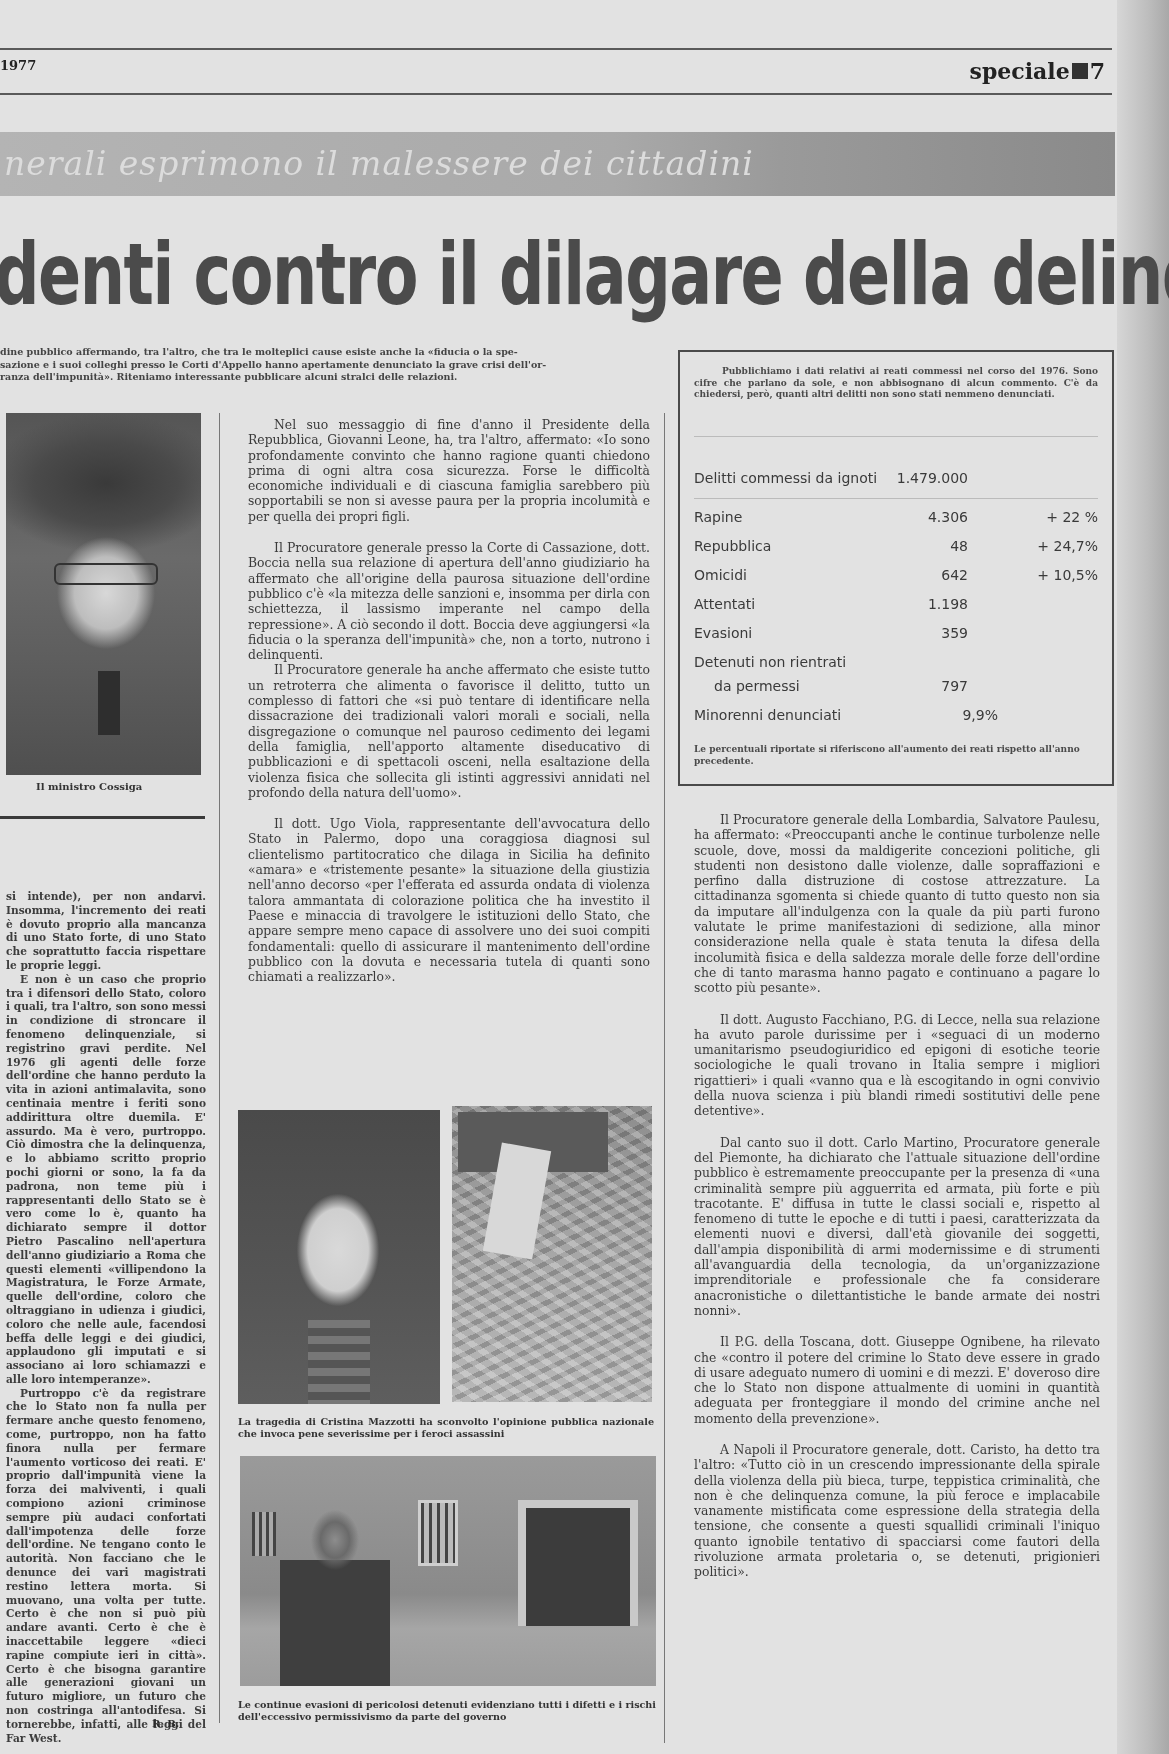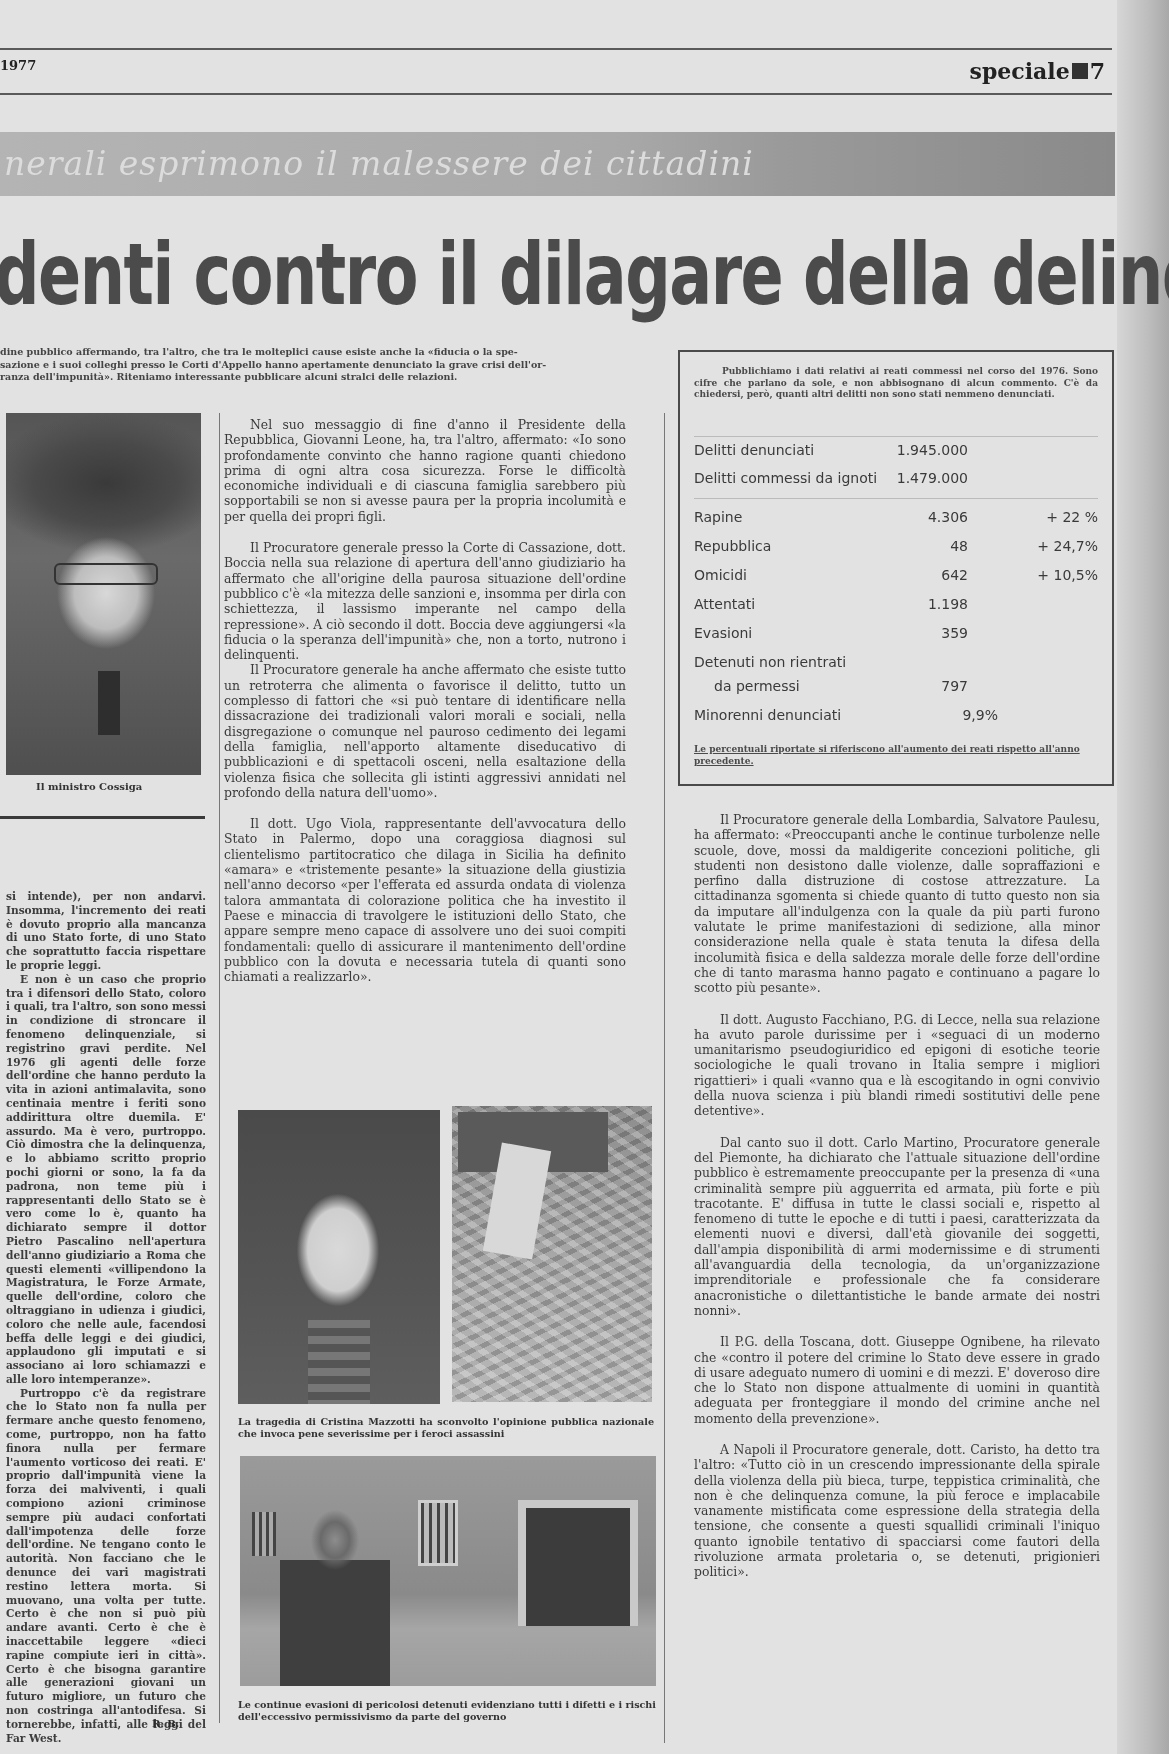--- a/index.html
+++ b/index.html
@@ -62,21 +62,21 @@
     font-family:"DejaVu Sans", sans-serif; color:#3a3a3a;
   }
   .statbox .intro { font-size:9px; line-height:11.5px; font-weight:bold; text-align:justify; color:#4a4a4a; font-family:"DejaVu Serif", serif; }
   .statbox .intro span.ind { padding-left:28px; }
   .stat-row { position:absolute; left:14px; right:14px; height:24px; font-size:14px; line-height:24px; }
   .stat-row .lbl { position:absolute; left:0; }
   .stat-row .val { position:absolute; right:130px; text-align:right; }
   .stat-row .pct { position:absolute; right:0; text-align:left; }
   .stat-row .val.mid { right:100px;text-align:center; }
   .stat-sep { position:absolute; left:14px; right:14px; height:1px; background:#bbb; }
-  .statbox .note { position:absolute; left:14px; right:14px; top:392px; font-size:9px; line-height:11.5px; font-weight:bold; color:#4a4a4a; font-family:"DejaVu Serif", serif;text-decoration:underline; }
+  .statbox .note { position:absolute; left:14px; right:14px; top:392px; font-size:9px; line-height:11.5px; font-weight:bold; color:#4a4a4a; font-family:"DejaVu Serif", serif; }
   .photo.cristina { left:238px; top:1110px; width:202px; height:294px;
     background:
       radial-gradient(ellipse 55px 75px at 100px 140px,#d9d9d9 0%,#cfcfcf 55%,transparent 75%),
       linear-gradient(to bottom,#4a4a4a,#555 60%,#5e5e5e); }
   .photo.cristina .neck { position:absolute; left:70px; top:210px; width:62px; height:84px; background:repeating-linear-gradient(to bottom,#777 0 8px,#555 8px 16px); }
   .photo.scene { left:452px; top:1106px; width:200px; height:296px;
     background:
       repeating-linear-gradient(35deg,rgba(255,255,255,0.25) 0 6px,transparent 6px 14px),
       repeating-linear-gradient(-25deg,rgba(0,0,0,0.18) 0 5px,transparent 5px 12px),
       linear-gradient(to bottom,#8d8d8d,#a7a7a7 50%,#b8b8b8); }
@@ -125,21 +125,21 @@
 <div class="hr-left"></div>
 <div class="col-rule" style="left:219px;top:413px;width:1px;height:1310px;"></div>
 
 <div class="col narrow" style="left:6px;top:890px;width:200px;">
   <p style="text-indent:0">si intende), per non andarvi. Insomma, l'incremento dei reati è dovuto proprio alla mancanza di uno Stato forte, di uno Stato che soprattutto faccia rispettare le proprie leggi.</p>
   <p>E non è un caso che proprio tra i difensori dello Stato, coloro i quali, tra l'altro, son sono messi in condizione di stroncare il fenomeno delinquenziale, si registrino gravi perdite. Nel 1976 gli agenti delle forze dell'ordine che hanno perduto la vita in azioni antimalavita, sono centinaia mentre i feriti sono addirittura oltre duemila. E' assurdo. Ma è vero, purtroppo. Ciò dimostra che la delinquenza, e lo abbiamo scritto proprio pochi giorni or sono, la fa da padrona, non teme più i rappresentanti dello Stato se è vero come lo è, quanto ha dichiarato sempre il dottor Pietro Pascalino nell'apertura dell'anno giudiziario a Roma che questi elementi «villipendono la Magistratura, le Forze Armate, quelle dell'ordine, coloro che oltraggiano in udienza i giudici, coloro che nelle aule, facendosi beffa delle leggi e dei giudici, applaudono gli imputati e si associano ai loro schiamazzi e alle loro intemperanze».</p>
   <p>Purtroppo c'è da registrare che lo Stato non fa nulla per fermare anche questo fenomeno, come, purtroppo, non ha fatto finora nulla per fermare l'aumento vorticoso dei reati. E' proprio dall'impunità viene la forza dei malviventi, i quali compiono azioni criminose sempre più audaci confortati dall'impotenza delle forze dell'ordine. Ne tengano conto le autorità. Non facciano che le denunce dei vari magistrati restino lettera morta. Si muovano, una volta per tutte. Certo è che non si può più andare avanti. Certo è che è inaccettabile leggere «dieci rapine compiute ieri in città». Certo è che bisogna garantire alle generazioni giovani un futuro migliore, un futuro che non costringa all'antodifesa. Si tornerebbe, infatti, alle leggi del Far West.</p>
 </div>
 <div class="signature">R. B.</div>
 
-<div class="col" style="left:224px;top:417px;width:402px;">
+<div class="col" style="left:248px;top:417px;width:402px;">
   <p>Nel suo messaggio di fine d'anno il Presidente della Repubblica, Giovanni Leone, ha, tra l'altro, affermato: «Io sono profondamente convinto che hanno ragione quanti chiedono prima di ogni altra cosa sicurezza. Forse le difficoltà economiche individuali e di ciascuna famiglia sarebbero più sopportabili se non si avesse paura per la propria incolumità e per quella dei propri figli.</p>
   <p class="gap">Il Procuratore generale presso la Corte di Cassazione, dott. Boccia nella sua relazione di apertura dell'anno giudiziario ha affermato che all'origine della paurosa situazione dell'ordine pubblico c'è «la mitezza delle sanzioni e, insomma per dirla con schiettezza, il lassismo imperante nel campo della repressione». A ciò secondo il dott. Boccia deve aggiungersi «la fiducia o la speranza dell'impunità» che, non a torto, nutrono i delinquenti.</p>
   <p>Il Procuratore generale ha anche affermato che esiste tutto un retroterra che alimenta o favorisce il delitto, tutto un complesso di fattori che «si può tentare di identificare nella dissacrazione dei tradizionali valori morali e sociali, nella disgregazione o comunque nel pauroso cedimento dei legami della famiglia, nell'apporto altamente diseducativo di pubblicazioni e di spettacoli osceni, nella esaltazione della violenza fisica che sollecita gli istinti aggressivi annidati nel profondo della natura dell'uomo».</p>
   <p class="gap">Il dott. Ugo Viola, rappresentante dell'avvocatura dello Stato in Palermo, dopo una coraggiosa diagnosi sul clientelismo partitocratico che dilaga in Sicilia ha definito «amara» e «tristemente pesante» la situazione della giustizia nell'anno decorso «per l'efferata ed assurda ondata di violenza talora ammantata di colorazione politica che ha investito il Paese e minaccia di travolgere le istituzioni dello Stato, che appare sempre meno capace di assolvere uno dei suoi compiti fondamentali: quello di assicurare il mantenimento dell'ordine pubblico con la dovuta e necessaria tutela di quanti sono chiamati a realizzarlo».</p>
 </div>
 
 <div class="photo cristina">
   <div class="neck"></div>
 </div>
 <div class="photo scene">
@@ -154,24 +154,20 @@
   <div class="man"></div>
 </div>
 <div class="caption prison">Le continue evasioni di pericolosi detenuti evidenziano tutti i difetti e i rischi dell'eccessivo permissivismo da parte del governo</div>
 
 <div class="col-rule" style="left:664px;top:413px;width:1px;height:1330px;"></div>
 
 <div class="statbox">
   <div class="intro"><span class="ind"></span><span>Pubblichiamo i dati relativi ai reati commessi nel corso del 1976. Sono cifre che parlano da sole, e non abbisognano di alcun commento. C'è da chiedersi, però, quanti altri delitti non sono stati nemmeno denunciati.</span></div>
 
   <div class="stat-sep" style="top:84px;"></div>
-  <div class="stat-row" style="top:86px;">
-    <span class="lbl">Delitti denunciati</span>
-    <span class="val">1.945.000</span>
-  </div>
   <div class="stat-row" style="top:114px;">
     <span class="lbl">Delitti commessi da ignoti</span>
     <span class="val">1.479.000</span>
   </div>
   <div class="stat-sep" style="top:146px;"></div>
 
   <div class="stat-row" style="top:153px;">
     <span class="lbl">Rapine</span>
     <span class="val">4.306</span>
     <span class="pct">+ 22  %</span>

